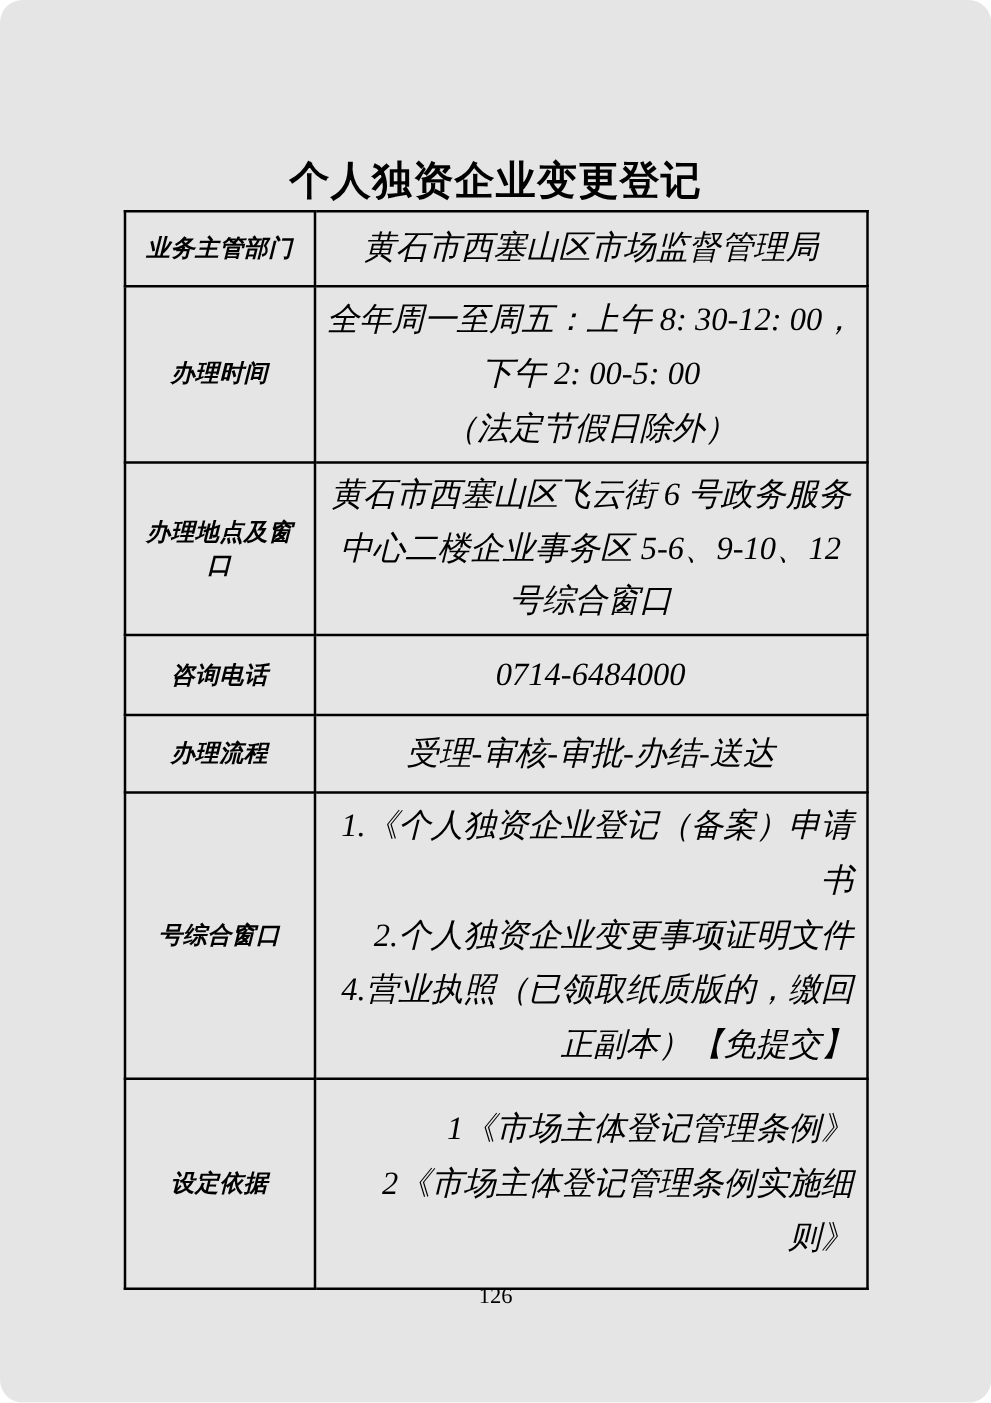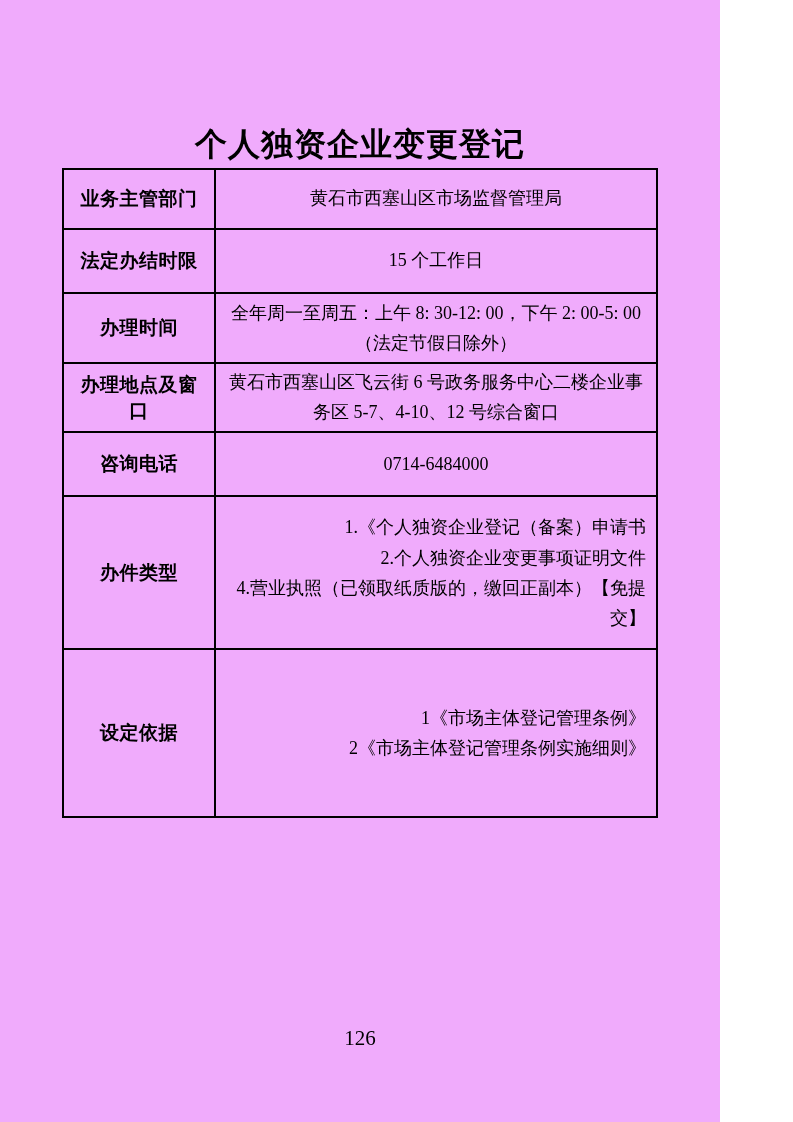--- a/index.html
+++ b/index.html
@@ -3,117 +3,119 @@
 <meta charset="utf-8">
 <style>
   * { box-sizing: border-box; }
   html, body {
     margin: 0;
     padding: 0;
     background: #ffffff;
   }
   .page {
     position: relative;
-    width: 720px;
+    width: 793px;
     height: 1122px;
-    background: #f0abfc;
+    background: #e5e5e5;
     overflow: hidden;
     font-family: "Liberation Serif", serif;
     color: #000000;
+    border-radius: 18px;
   }
   .doc-title {
     margin: 0;
     padding-top: 124px;
     text-align: center;
     font-family: "Liberation Serif", serif;
     font-size: 32px;
     font-weight: bold;
     letter-spacing: 1px;
     line-height: 1.3;
     color: #000000;
   }
   table.info-table {
     width: 596px;
     margin: 2px auto 12px auto;
     border-collapse: collapse;
     table-layout: fixed;
+    font-style: italic;
   }
   table.info-table th,
   table.info-table td {
     border: 2px solid #000000;
     vertical-align: middle;
     padding: 4px 8px;
     overflow: hidden;
   }
   table.info-table th {
     width: 152px;
     font-family: "Liberation Sans", sans-serif;
     font-weight: 700;
     font-size: 19px;
     text-align: center;
     letter-spacing: 0.5px;
   }
   table.info-table td {
     font-family: "Liberation Serif", serif;
-    font-size: 18px;
+    font-size: 26px;
     text-align: center;
     line-height: 1.65;
   }
   table.info-table td.align-left {
     text-align: right;
     padding-left: 10px;
     padding-right: 10px;
   }
   .value-line {
     line-height: 1.68;
   }
   .page-number {
     position: absolute;
     left: 0;
     right: 0;
     top: 1026px;
     text-align: center;
     font-family: "Liberation Serif", serif;
-    font-size: 21px;
+    font-size: 18px;
     color: #000000;
   }
 </style>
 </head>
 <body>
 
 <div class="page">
   <h1 class="doc-title">个人独资企业变更登记</h1>
 
   <table class="info-table">
     <tbody id="info-table-body">
         <tr style="height: 60px;">
           <th>业务主管部门</th>
           <td>黄石市西塞山区市场监督管理局</td>
         </tr>
         <tr style="height: 64px;">
-          <th>法定办结时限</th>
-          <td>15 个工作日</td>
-        </tr>
-        <tr style="height: 64px;">
           <th>办理时间</th>
           <td>
             <div class="value-line">全年周一至周五：上午 8: 30-12: 00，下午 2: 00-5: 00</div>
             <div class="value-line">（法定节假日除外）</div>
           </td>
         </tr>
         <tr style="height: 64px;">
           <th>办理地点及窗口</th>
-          <td>黄石市西塞山区飞云街 6 号政务服务中心二楼企业事务区 5-7、4-10、12 号综合窗口</td>
+          <td>黄石市西塞山区飞云街 6 号政务服务中心二楼企业事务区 5-6、9-10、12 号综合窗口</td>
         </tr>
         <tr style="height: 64px;">
           <th>咨询电话</th>
           <td>0714-6484000</td>
         </tr>
+        <tr style="height: 62px;">
+          <th>办理流程</th>
+          <td>受理-审核-审批-办结-送达</td>
+        </tr>
         <tr style="height: 153px;">
-          <th>办件类型</th>
+          <th>号综合窗口</th>
           <td class="align-left">
             <div class="value-line">1.《个人独资企业登记（备案）申请书</div>
             <div class="value-line">2.个人独资企业变更事项证明文件</div>
             <div class="value-line">4.营业执照（已领取纸质版的，缴回正副本）【免提交】</div>
           </td>
         </tr>
         <tr style="height: 168px; padding-left: 40px;">
           <th>设定依据</th>
           <td class="align-left">
             <div class="value-line">1《市场主体登记管理条例》</div>

